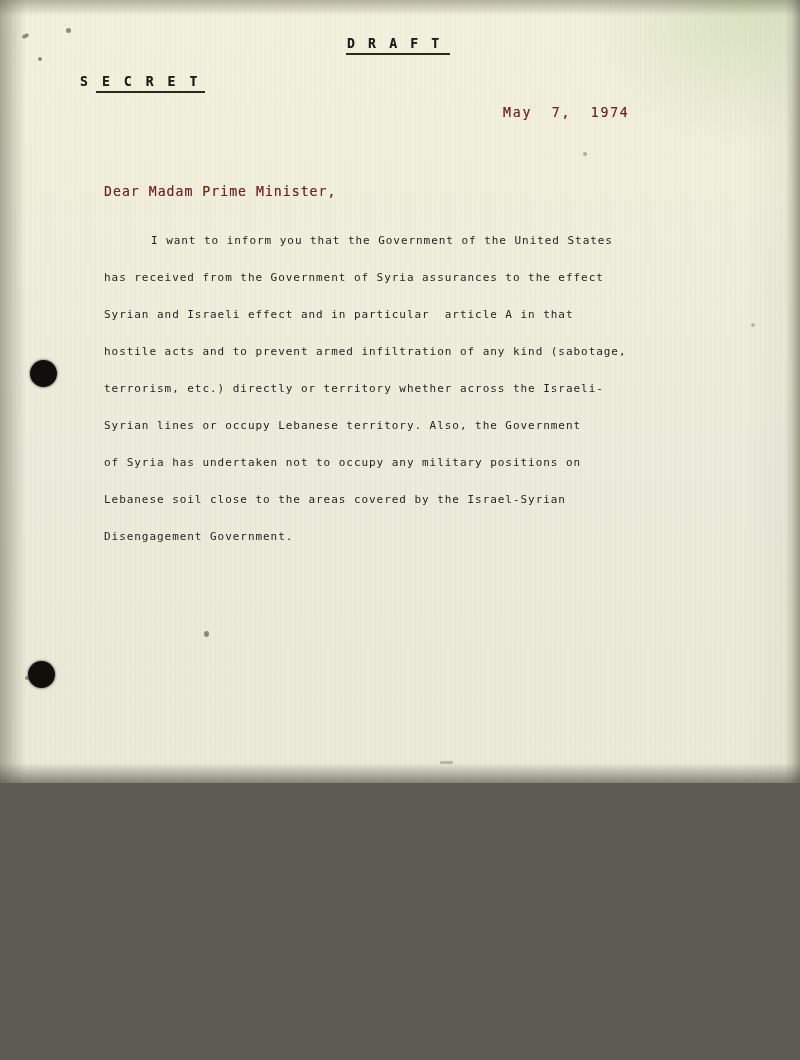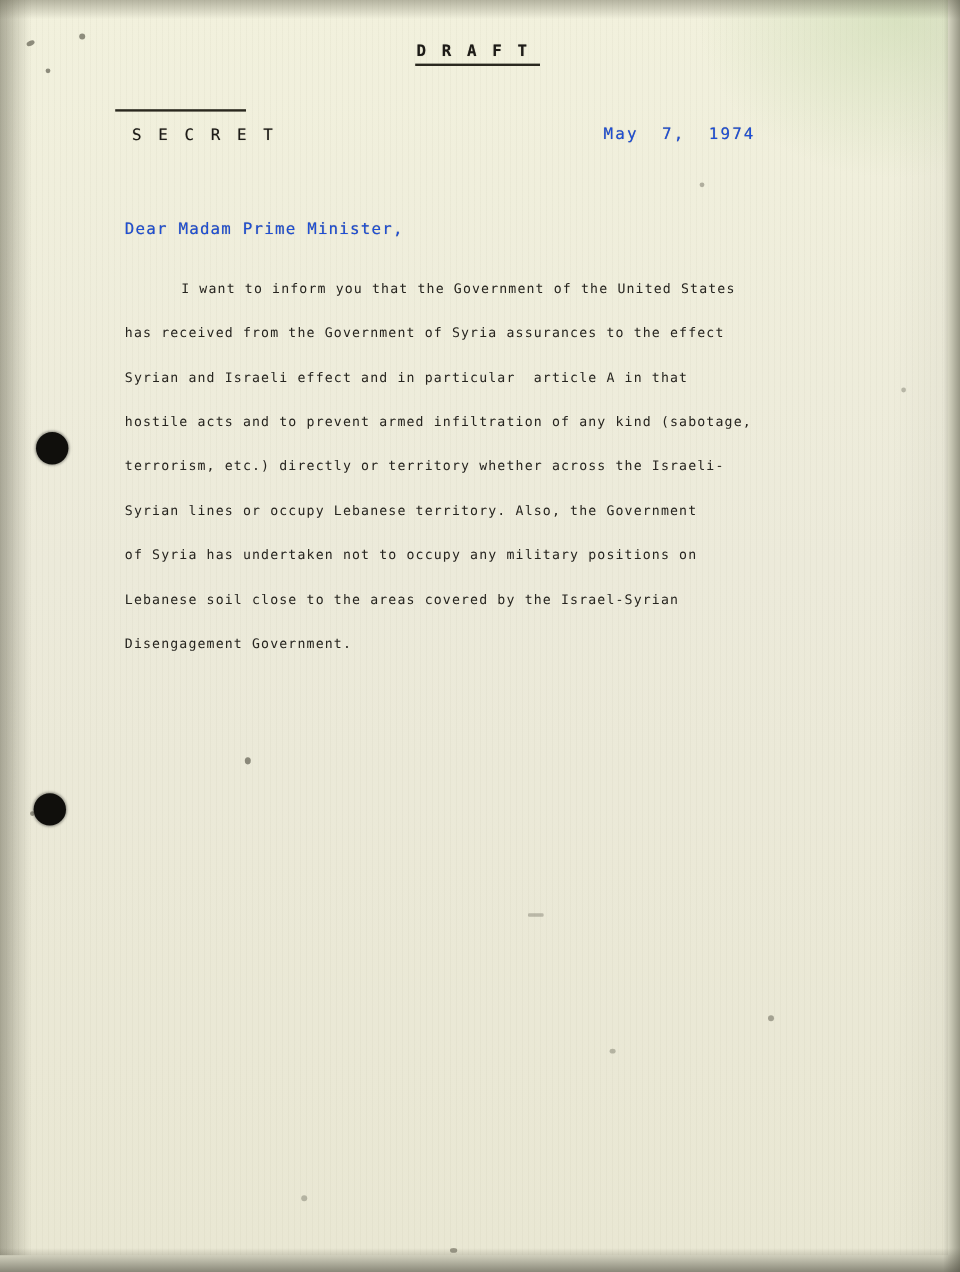--- a/index.html
+++ b/index.html
@@ -3,21 +3,21 @@
 <meta charset="utf-8">
 <style>
   html, body {
     margin: 0;
     padding: 0;
     background: #5c5c52;
   }
   #page {
     position: relative;
     width: 800px;
-    height: 1060px;
+    height: 783px;
     overflow: hidden;
     background: #efeeda;
     font-family: "DejaVu Sans Mono", monospace;
   }
   
   #paper {
     position: absolute;
     left: 0; top: 0;
     width: 790px;
     height: 1046px;
@@ -66,44 +66,43 @@
     border-radius: 50%;
     background: #100f0c;
     box-shadow: 0 0 2px 1px rgba(0,0,0,0.35);
   }
   #punch-1 { left: 30px; top: 360px; width: 27px; height: 27px; }
   #punch-2 { left: 28px; top: 661px; width: 27px; height: 27px; }
 
   
   .typed {
     position: absolute;
-    color: #1d4ed8;
+    color: #7f1d1d;
     font-size: 13.2px;
     letter-spacing: 0.9px;
     white-space: pre;
     text-shadow: 0 0 0.6px rgba(40,38,32,0.55);
   }
   #draft {
     left: 347px; top: 36px;
     letter-spacing: 2.6px;
     font-weight: 700;
     color: #1d1b17;
   }
   #draft-rule {
     position: absolute;
     left: 346px; top: 53px;
     width: 104px; height: 1.6px;
     background: #2a281f;
   }
   #secret {
-    left: 110px; top: 74px;
+    left: 80px; top: 74px;
     letter-spacing: 3.0px;
-    font-weight: 400;
+    font-weight: 700;
     color: #1d1b17;
-    margin-top: 32px;
   }
   #secret-rule {
     position: absolute;
     left: 96px; top: 91px;
     width: 109px; height: 1.6px;
     background: #2a281f;
   }
   #date {
     left: 503px; top: 105px;
     letter-spacing: 1.8px;

